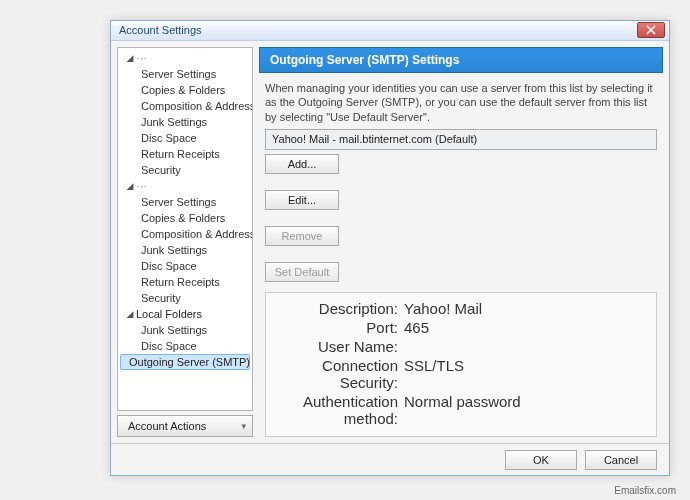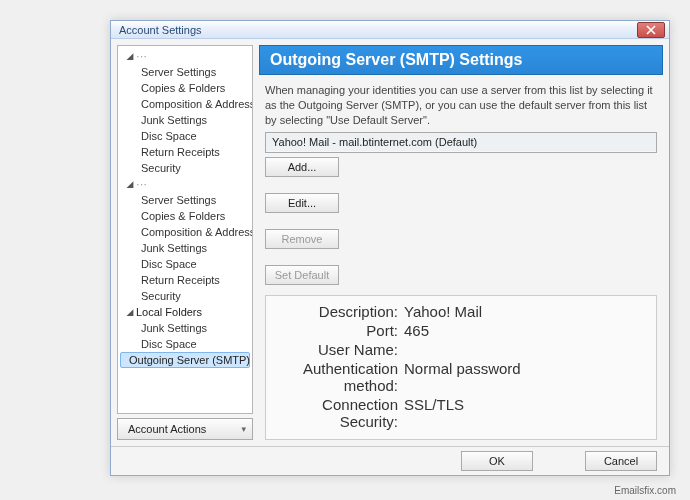--- a/index.html
+++ b/index.html
@@ -86,21 +86,21 @@
   .acct-actions .arrow { font-size:9px; color:#666;}
   .mainpanel {
     flex:1;
     display:flex; flex-direction:column;
   }
   .header {
     background:linear-gradient(#3193e6,#2a86d6);
     color:#fff;
     font-weight:bold;
     padding:5px 10px;
-    font-size:16px;
+    font-size:12px;
     border:1px solid #1c6bb0;
   }
   .intro {
     padding:8px 6px 4px 6px;
     font-size:11px;
     color:#444;
     line-height:1.35;
   }
   .listarea {
     display:flex; gap:4px; padding:0 6px;flex-direction:column;
@@ -135,21 +135,21 @@
   }
   .detail-row { display:flex; padding:1px 0; font-size:15px;}
   .detail-row .k { width:130px; text-align:right; padding-right:6px; color:#333;}
   .detail-row .v { flex:1; color:#333;}
   .footer {
     height:36px;
     border-top:1px solid #ccc;
     display:flex; align-items:center; justify-content:flex-end;
     gap:8px; padding:0 12px;
   }
-  .footer .btn { width:72px;margin-left:44px;}
+  .footer .btn { width:72px;}
   .watermark {
     position:absolute;
     right:14px; bottom:4px;
     font-size:10px; color:#666;
   }
 </style>
 </head>
 <body>
 
 <div class="dialog">
@@ -226,26 +226,26 @@
           </div>
         <div class="detail-row">
             <div class="k">Port:</div>
             <div class="v">465</div>
           </div>
         <div class="detail-row">
             <div class="k">User Name:</div>
             <div class="v"></div>
           </div>
         <div class="detail-row">
+            <div class="k">Connection Security:</div>
+            <div class="v">SSL/TLS</div>
+          </div>
+        <div class="detail-row">
             <div class="k">Authentication method:</div>
             <div class="v">Normal password</div>
-          </div>
-        <div class="detail-row">
-            <div class="k">Connection Security:</div>
-            <div class="v">SSL/TLS</div>
           </div>
       </div>
     </div>
   </div>
 
   <div class="footer">
     <div class="btn">OK</div>
     <div class="btn">Cancel</div>
   </div>
 </div>

